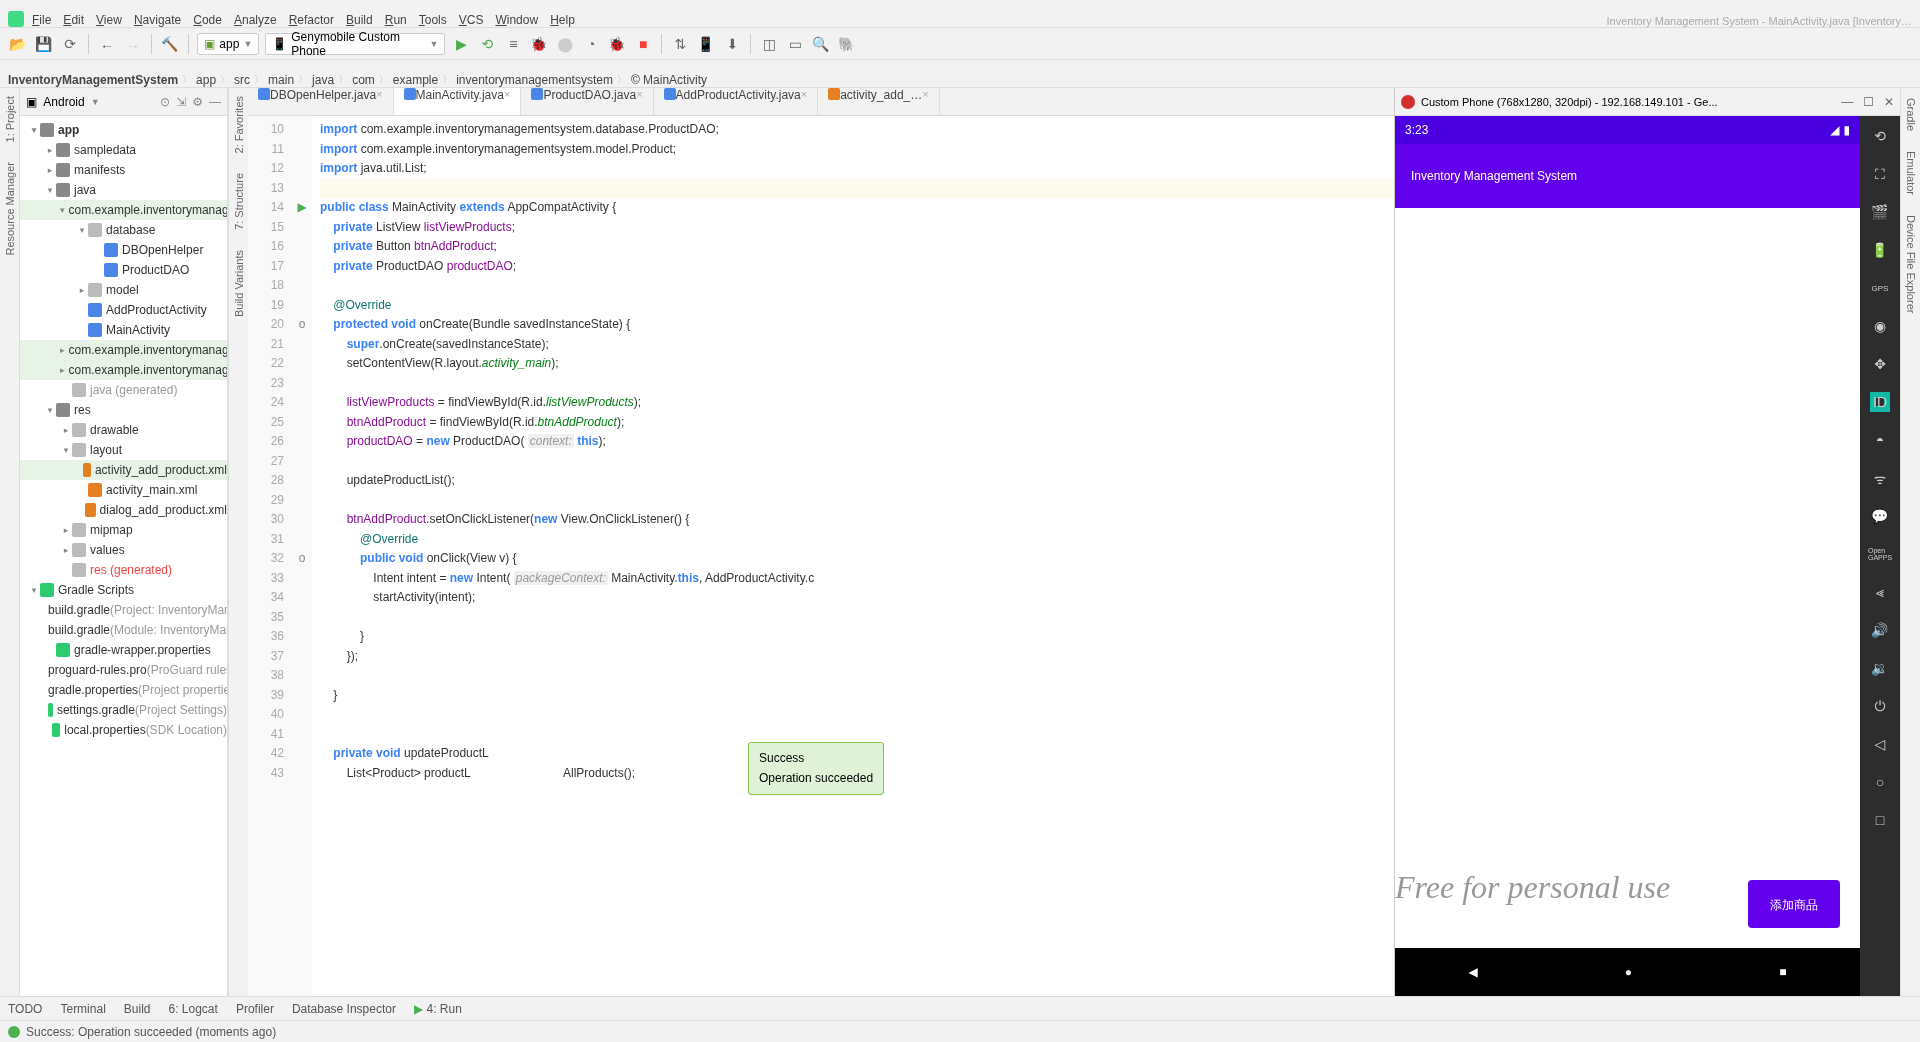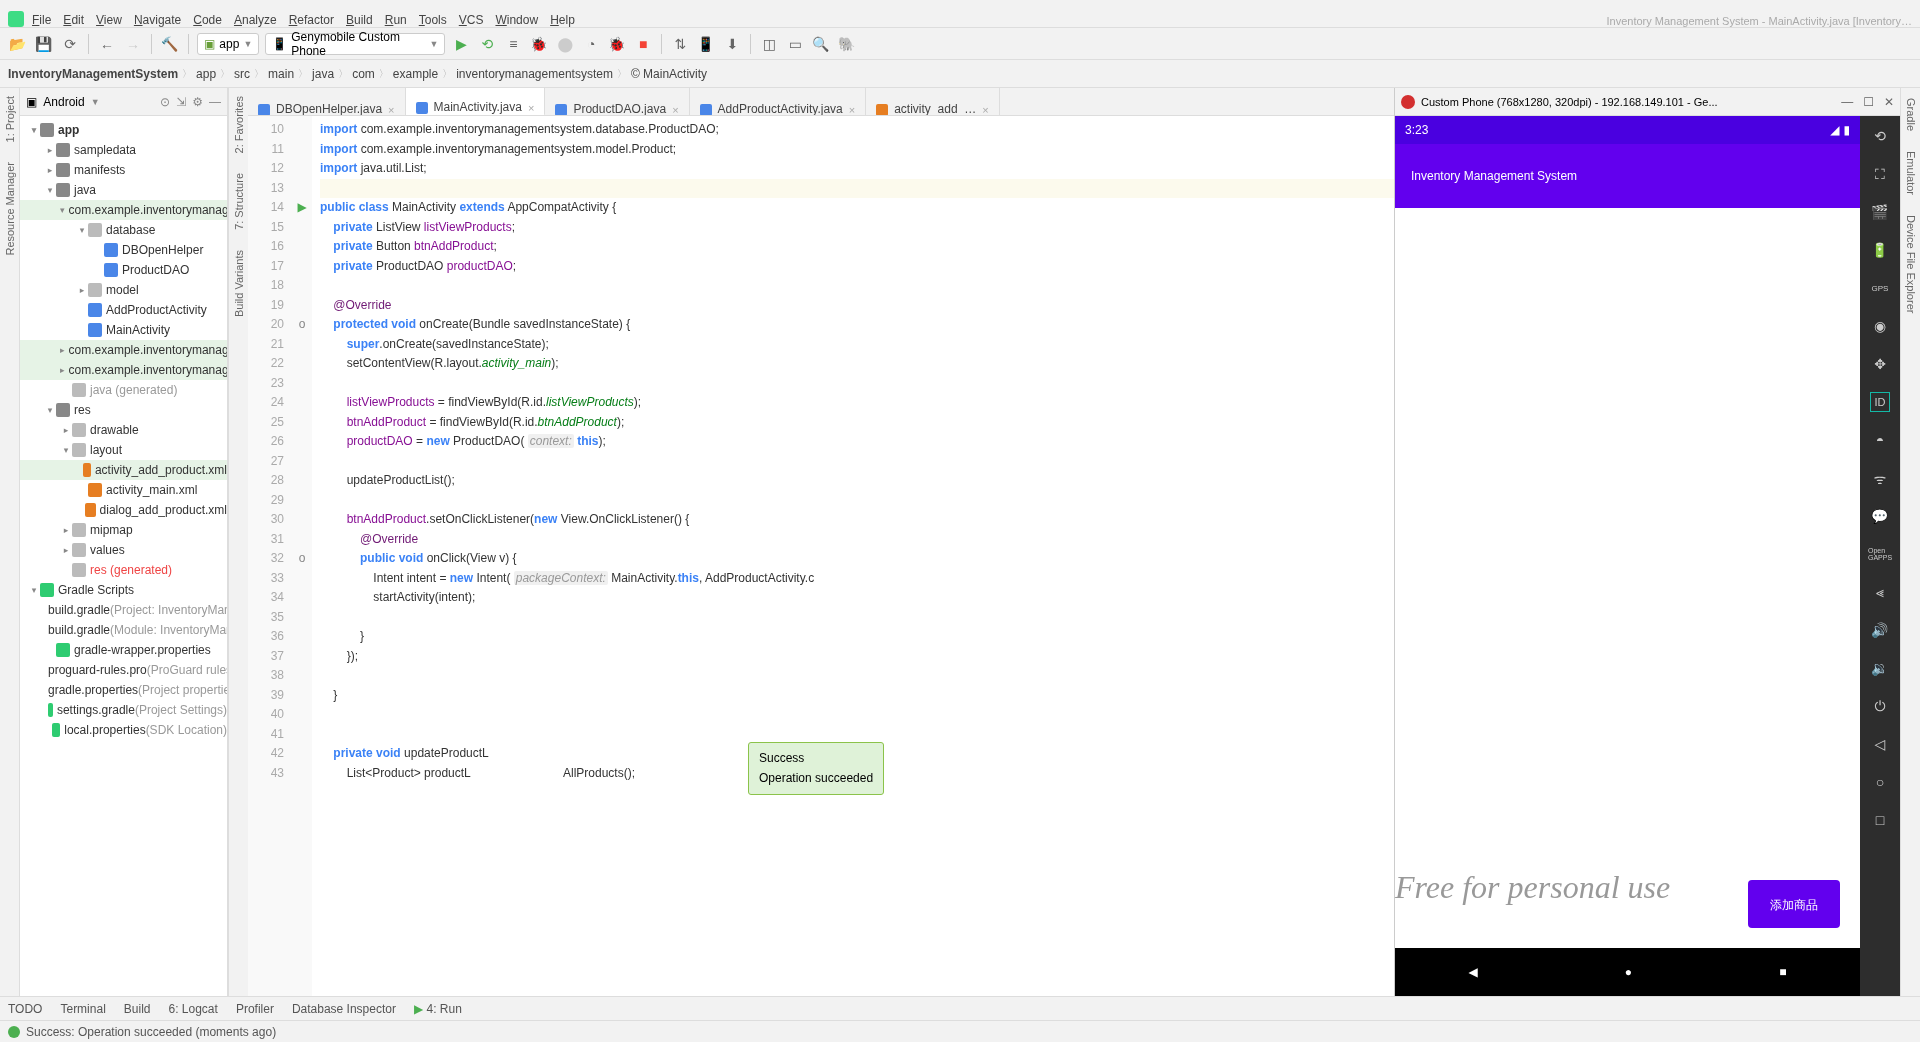--- a/index.html
+++ b/index.html
@@ -7,21 +7,21 @@
 .menubar{height:28px;background:#f2f2f2;display:flex;align-items:flex-end;padding:0 8px;color:#444;border-bottom:1px solid #ddd}
 .menubar .logo{width:16px;height:16px;background:#3ddc84;border-radius:3px;margin-right:8px}
 .menubar .m{margin-right:12px;cursor:default}
 .menubar .m u{text-decoration:underline}
 .menubar .title{margin-left:auto;color:#aaa;font-size:11px}
 .toolbar{height:32px;background:#f2f2f2;display:flex;align-items:center;padding:0 8px;border-bottom:1px solid #ddd;gap:6px}
 .tb-ico{width:20px;height:20px;display:flex;align-items:center;justify-content:center;color:#666;font-size:14px}
 .tb-sep{width:1px;height:20px;background:#ccc;margin:0 2px}
 .combo{height:22px;border:1px solid #ccc;background:#fff;border-radius:3px;display:flex;align-items:center;padding:0 6px;gap:4px;font-size:12px}
 .combo .dd{font-size:9px;color:#888}
-.breadcrumb{height:28px;background:#f2f2f2;display:flex;align-items:center;padding:0 8px;gap:4px;border-bottom:1px solid #ddd;font-size:12px}
+.breadcrumb{height:28px;background:#f2f2f2;display:flex;align-items:flex-end;padding:0 8px;gap:4px;border-bottom:1px solid #ddd;font-size:12px}
 .breadcrumb .bc{color:#444}
 .breadcrumb .sep{color:#aaa;font-size:10px}
 .main{flex:1;display:flex;overflow:hidden}
 .leftgutter{width:20px;background:#f2f2f2;border-right:1px solid #ddd;display:flex;flex-direction:column;align-items:center;padding-top:8px;gap:20px}
 .leftgutter .vtxt{writing-mode:vertical-lr;transform:rotate(180deg);font-size:11px;color:#666;cursor:default}
 .project{width:208px;background:#fff;border-right:1px solid #ddd;display:flex;flex-direction:column}
 .proj-hdr{height:28px;background:#f2f2f2;border-bottom:1px solid #ddd;display:flex;align-items:center;padding:0 6px;gap:6px}
 .proj-hdr .dd{font-size:9px;color:#888}
 .proj-hdr .right{margin-left:auto;display:flex;gap:6px;color:#888}
 .tree{flex:1;overflow:auto;padding:4px 0}
@@ -29,36 +29,36 @@
 .node .arr{width:12px;text-align:center;color:#888;font-size:9px}
 .node .fico{width:14px;height:14px;margin-right:4px;display:inline-block;border-radius:2px}
 .folder{background:#888}
 .pkg{background:#bbb}
 .cls{background:#4a86e8;border-radius:50%}
 .xml{background:#e67e22}
 .gradle{background:#2ecc71}
 .hl{background:#e6f3e6}
 .editor{flex:1;display:flex;flex-direction:column;background:#fff}
 .tabs{height:28px;background:#f2f2f2;border-bottom:1px solid #ddd;display:flex;align-items:center;overflow:hidden}
-.tab{height:28px;display:flex;align-items:flex-end;padding:0 10px;gap:6px;border-right:1px solid #ddd;font-size:12px;color:#444}
+.tab{height:28px;display:flex;align-items:flex-start;padding:0 10px;border-right:1px solid #ddd;font-size:12px;color:#444}
 .tab.active{background:#fff;border-bottom:2px solid #fff}
 .tab .x{color:#aaa;font-size:11px}
 .tab .ico{width:12px;height:12px;background:#4a86e8;border-radius:2px}
 .tab .ico.xml{background:#e67e22}
 .code{flex:1;display:flex;font-family:"JetBrains Mono",Consolas,monospace;font-size:13px;line-height:19.5px;overflow:hidden;position:relative}
 .gutter{width:44px;background:#f9f9f9;color:#aaa;text-align:right;padding:4px 8px 4px 0;font-size:11px}
 .gutter div{height:19.5px}
 .gmarks{width:20px;background:#f9f9f9;padding-top:4px}
 .gmarks div{height:19.5px;text-align:center;font-size:12px}
 .src{flex:1;padding:4px 0 4px 8px;white-space:pre;color:#333}
 .src div{height:19.5px}
 .kw{color:#3b82f6;font-weight:bold}
 .fld{color:#871094}
 .str{color:#067d17;font-style:italic}
-.ann{color:#701a75}
+.ann{color:#0f766e}
 .hint{color:#999;font-style:italic;background:#f0f0f0;padding:0 2px;border-radius:2px}
 .hlrow{background:#fcfaed}
 .popup{position:absolute;left:500px;top:626px;background:#dff2d8;border:1px solid #8bc34a;padding:6px 10px;border-radius:3px;font-family:"Segoe UI";font-size:12px}
 .emuwin{width:506px;background:#f2f2f2;border-left:1px solid #ccc;display:flex;flex-direction:column}
 .emuwin .tbar{height:28px;display:flex;align-items:center;padding:0 6px;gap:6px;border-bottom:1px solid #ddd}
 .emuwin .tbar .ico{width:14px;height:14px;background:#d32f2f;border-radius:50%}
 .emuwin .tbar .r{margin-left:auto;display:flex;gap:10px;color:#666;font-size:14px}
 .emu-body{flex:1;display:flex;background:#000}
 .phone{flex:1;background:#fdba74;display:flex;flex-direction:column}
 .statusbar{height:28px;background:#4a00e0;color:#fff;display:flex;align-items:center;padding:0 10px;font-size:13px}
@@ -326,21 +326,21 @@
         </div>
       </div>
       <div class="sidetools">
         <span class="st">⟲</span>
         <span class="st">⛶</span>
         <span class="st">🎬</span>
         <span class="st">🔋</span>
         <span class="st" style="font-size:8px">GPS</span>
         <span class="st">◉</span>
         <span class="st">✥</span>
-        <span class="st" style="border:1px solid #14b8a6;font-size:11px">ID</span>
+        <span class="st" style="border:6px solid #14b8a6;font-size:14px">ID</span>
         <span class="st">◓</span>
         <span class="st">ᯤ</span>
         <span class="st">💬</span>
         <span class="st" style="font-size:7px">Open<br>GAPPS</span>
         <span class="st">⪡</span>
         <span class="st">🔊</span>
         <span class="st">🔉</span>
         <span class="st">⏻</span>
         <span class="st">◁</span>
         <span class="st">○</span>

